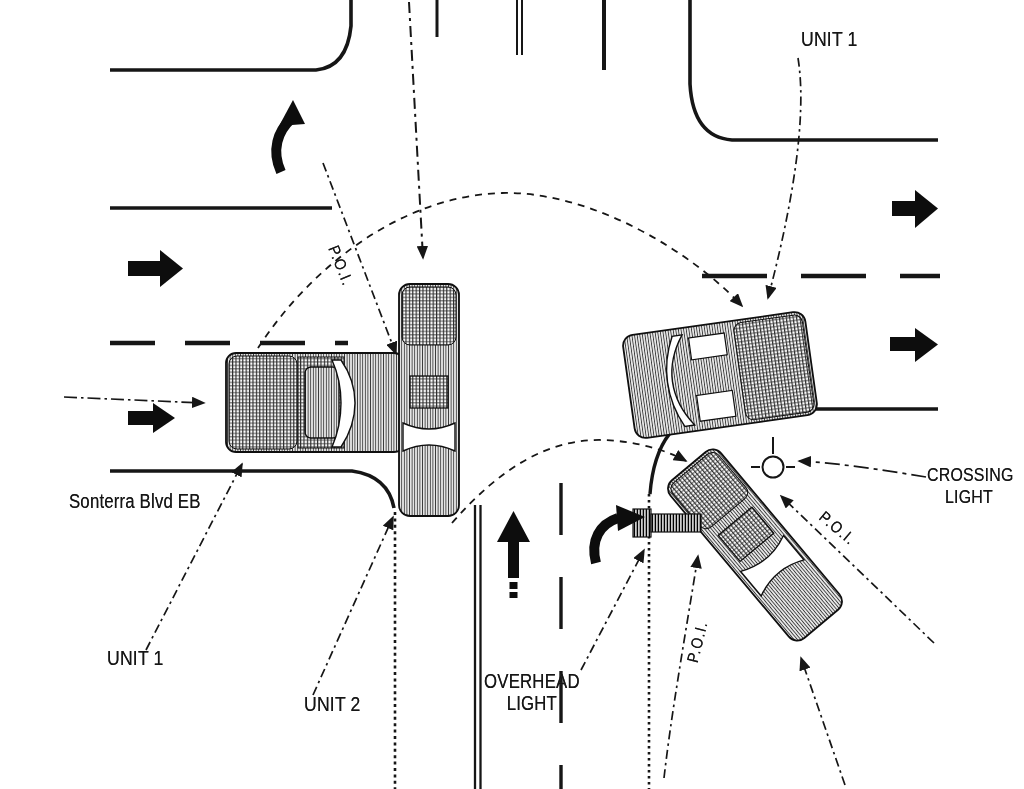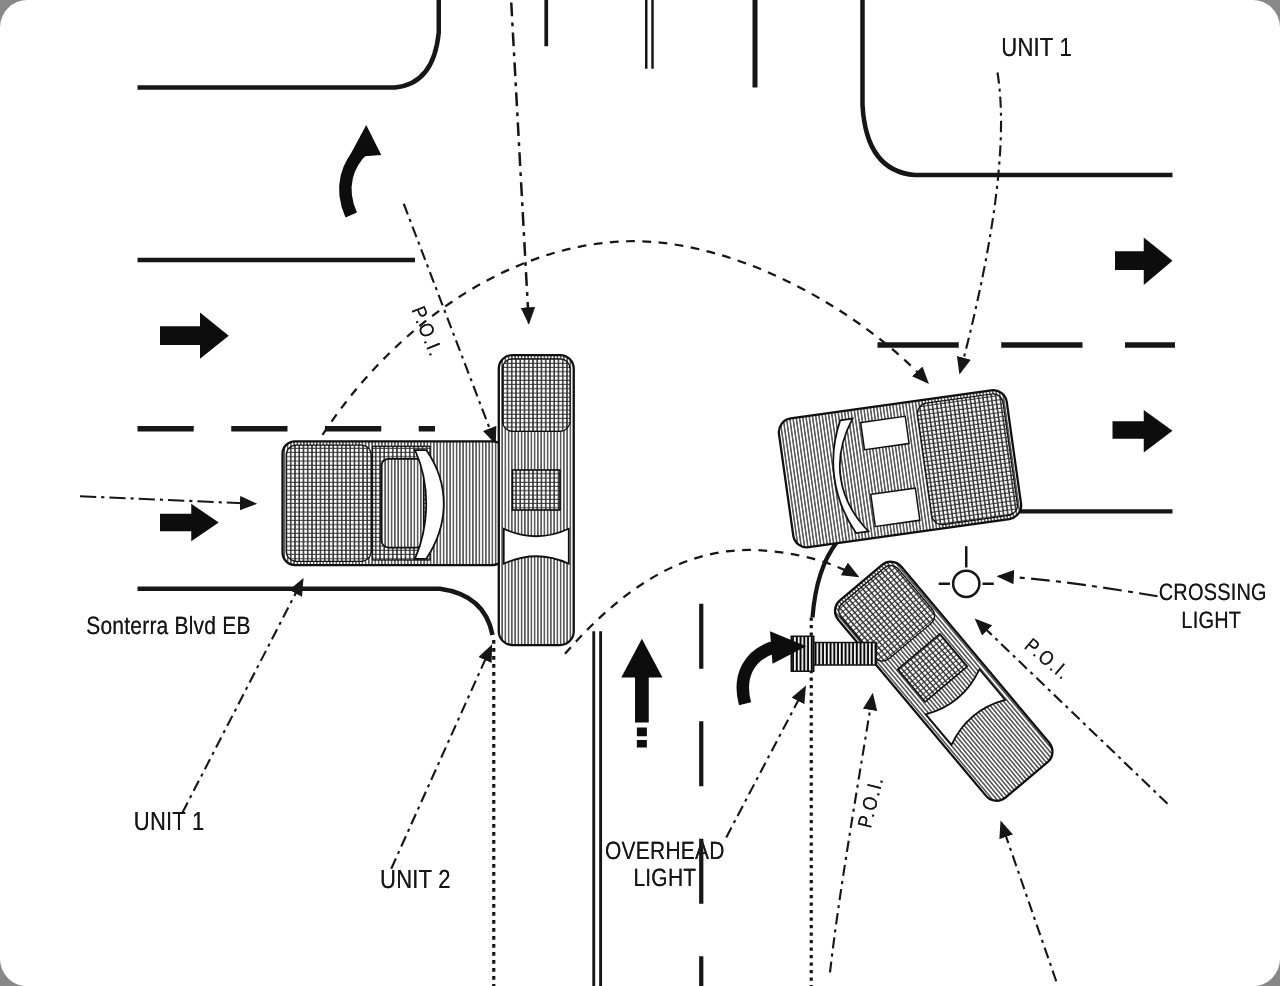--- a/index.html
+++ b/index.html
@@ -1,18 +1,18 @@
 <!DOCTYPE html>
 <html><head>
 <meta charset="utf-8">
 <style>
   html,body{margin:0;padding:0;background:#888;}
   #stage{
     position:relative;width:1024px;height:789px;background:#ffffff;
-    overflow:hidden;font-family:"Liberation Sans","DejaVu Sans",sans-serif;border-radius:22px;
+    overflow:hidden;font-family:"Liberation Sans","DejaVu Sans",sans-serif;
   }
   #diagram-svg{position:absolute;left:0;top:0;}
   .lbl{
     position:absolute;color:#161616;font-weight:400;white-space:nowrap;
     transform-origin:0 0;transform:scaleX(0.84);letter-spacing:0.2px;
     text-shadow:0 0 0.5px #444;
   }
   .lbl.big{font-size:21px;}
   .lbl.street{font-size:20px;}
   .lbl.block{white-space:normal;text-align:center;font-size:20px;line-height:22px;}

